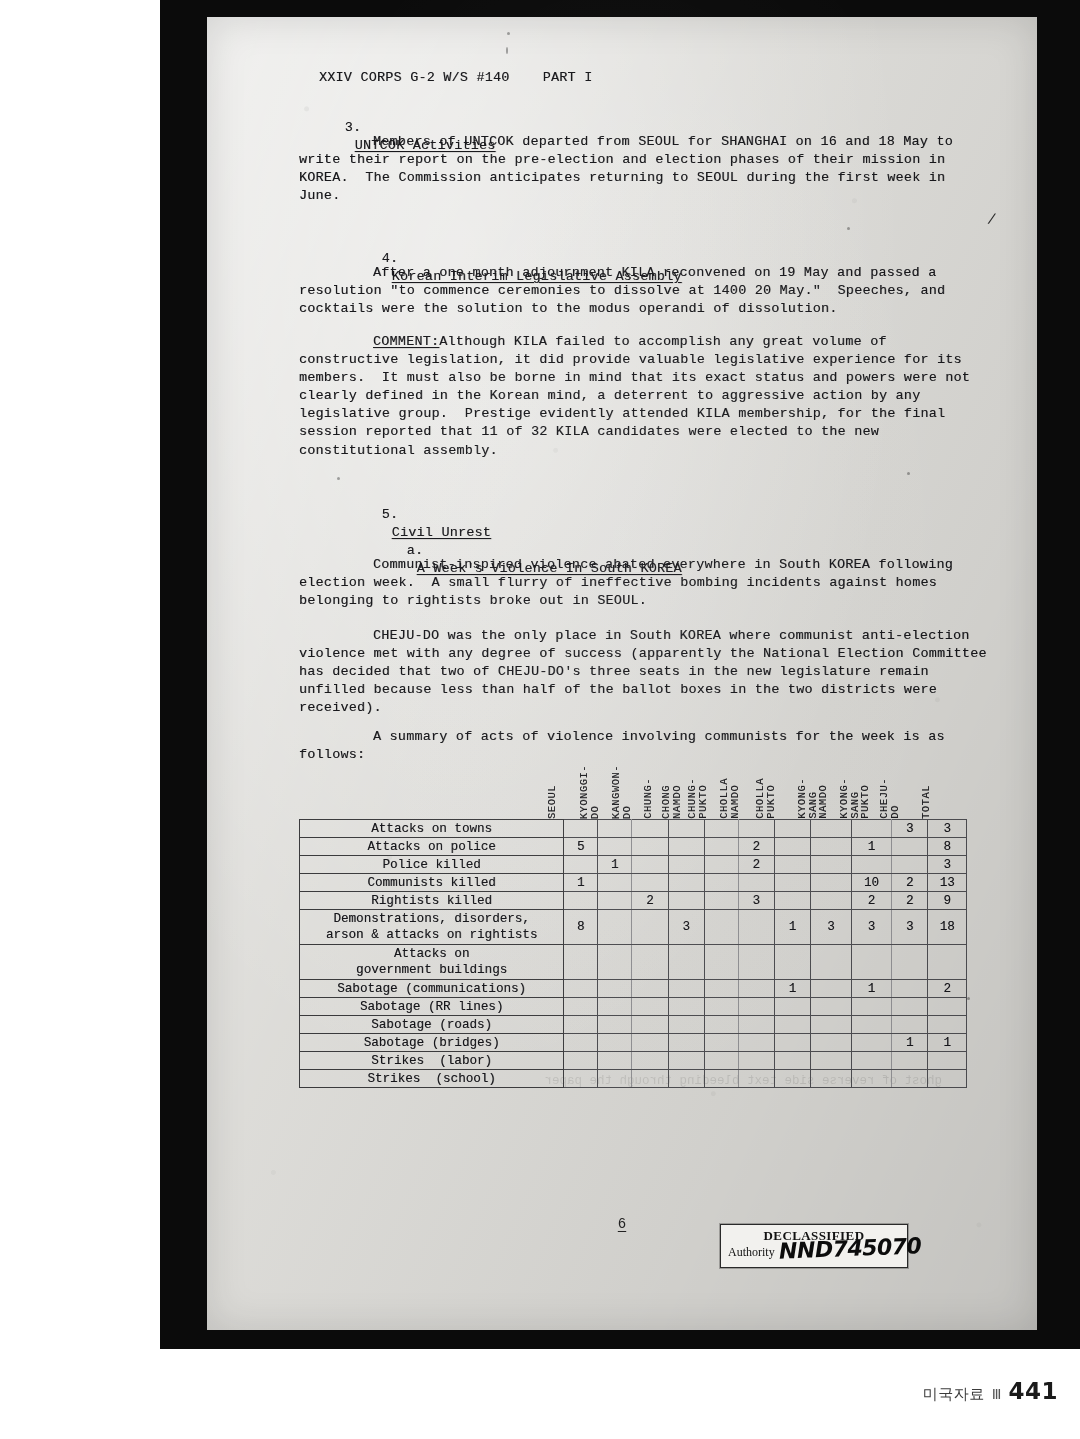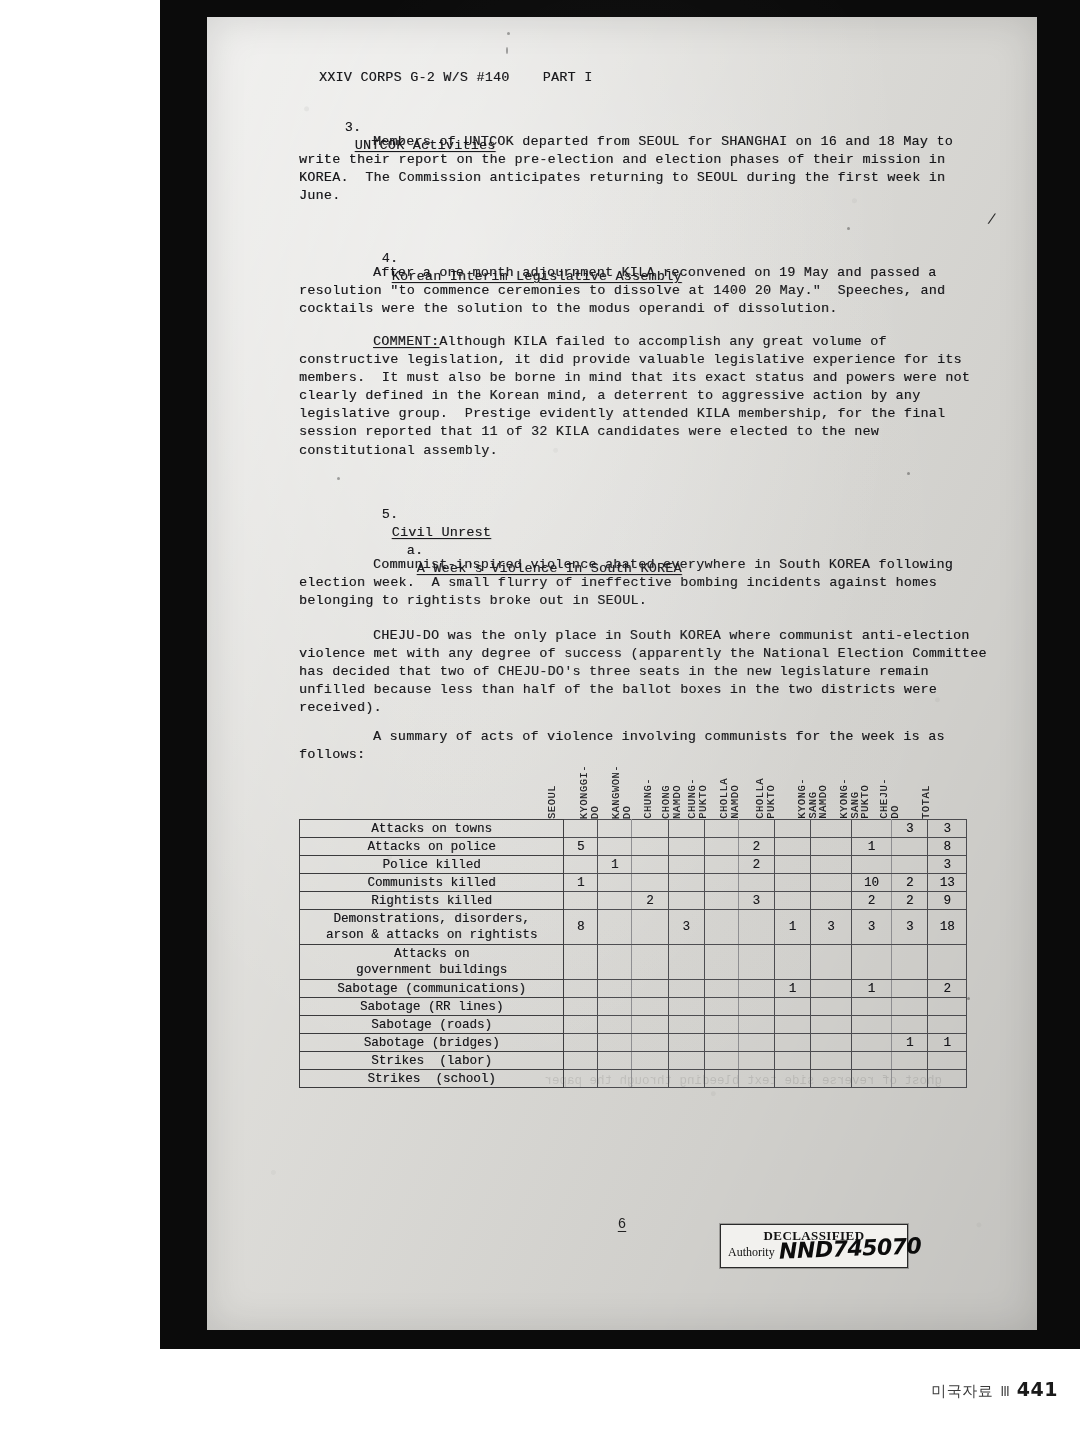--- a/index.html
+++ b/index.html
@@ -258,21 +258,21 @@
     font-size: 15px;
     letter-spacing: 0.5px;
   }
   #footer-volume {
     font-family: "DejaVu Sans", sans-serif;
     font-size: 14px;
     color: #555;
   }
   #footer-page {
     font-family: "DejaVu Sans", sans-serif;
-    font-size: 19px;
+    font-size: 23px;
     font-weight: bold;
     color: #1a1a1a;
     letter-spacing: 0.5px;
   }
 </style>
 </head>
 <body>
 
 <div id="scan-frame">
 

